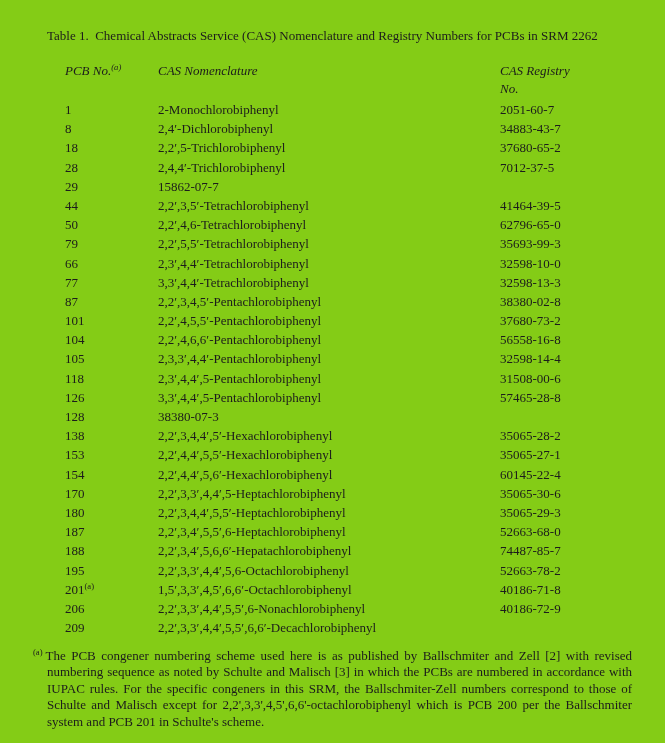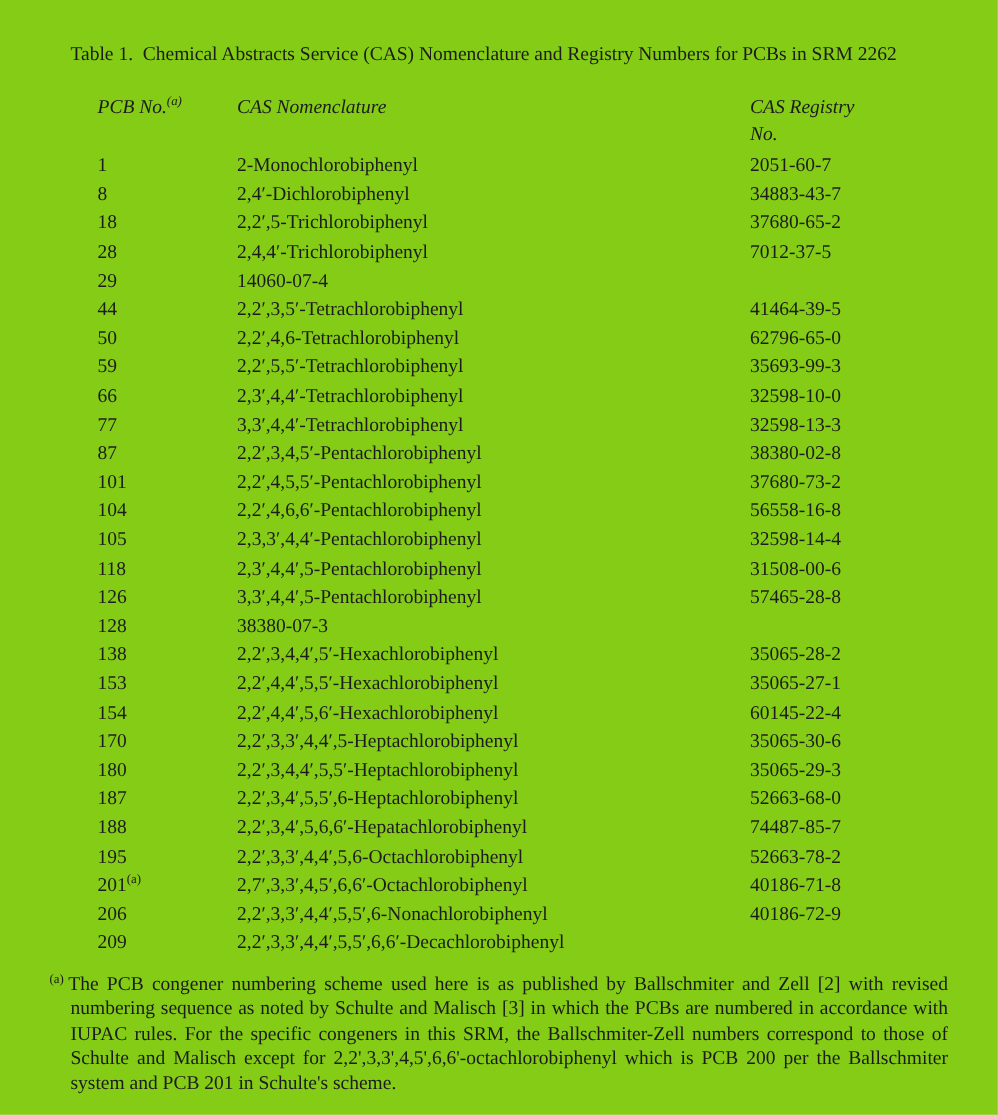--- a/index.html
+++ b/index.html
@@ -107,37 +107,37 @@
   </div>
 
   <div class="tr">
     <div class="td td-no"><span class="no-text">28</span><sup class="no-sup"></sup></div>
     <div class="td td-name">2,4,4′-Trichlorobiphenyl</div>
     <div class="td td-reg">7012-37-5</div>
   </div>
 
   <div class="tr">
     <div class="td td-no"><span class="no-text">29</span><sup class="no-sup"></sup></div>
-    <div class="td td-reg">14060-07-4</div>
+    <div class="td td-reg">15862-07-7</div>
   </div>
 
   <div class="tr">
     <div class="td td-no"><span class="no-text">44</span><sup class="no-sup"></sup></div>
     <div class="td td-name">2,2′,3,5′-Tetrachlorobiphenyl</div>
     <div class="td td-reg">41464-39-5</div>
   </div>
 
   <div class="tr">
     <div class="td td-no"><span class="no-text">50</span><sup class="no-sup"></sup></div>
     <div class="td td-name">2,2′,4,6-Tetrachlorobiphenyl</div>
     <div class="td td-reg">62796-65-0</div>
   </div>
 
   <div class="tr">
-    <div class="td td-no"><span class="no-text">59</span><sup class="no-sup"></sup></div>
+    <div class="td td-no"><span class="no-text">79</span><sup class="no-sup"></sup></div>
     <div class="td td-name">2,2′,5,5′-Tetrachlorobiphenyl</div>
     <div class="td td-reg">35693-99-3</div>
   </div>
 
   <div class="tr">
     <div class="td td-no"><span class="no-text">66</span><sup class="no-sup"></sup></div>
     <div class="td td-name">2,3′,4,4′-Tetrachlorobiphenyl</div>
     <div class="td td-reg">32598-10-0</div>
   </div>
 
@@ -231,21 +231,21 @@
   </div>
 
   <div class="tr">
     <div class="td td-no"><span class="no-text">195</span><sup class="no-sup"></sup></div>
     <div class="td td-name">2,2′,3,3′,4,4′,5,6-Octachlorobiphenyl</div>
     <div class="td td-reg">52663-78-2</div>
   </div>
 
   <div class="tr">
     <div class="td td-no"><span class="no-text">201</span><sup class="no-sup">(a)</sup></div>
-    <div class="td td-name">2,7′,3,3′,4,5′,6,6′-Octachlorobiphenyl</div>
+    <div class="td td-name">1,5′,3,3′,4,5′,6,6′-Octachlorobiphenyl</div>
     <div class="td td-reg">40186-71-8</div>
   </div>
 
   <div class="tr">
     <div class="td td-no"><span class="no-text">206</span><sup class="no-sup"></sup></div>
     <div class="td td-name">2,2′,3,3′,4,4′,5,5′,6-Nonachlorobiphenyl</div>
     <div class="td td-reg">40186-72-9</div>
   </div>
 
   <div class="tr">

